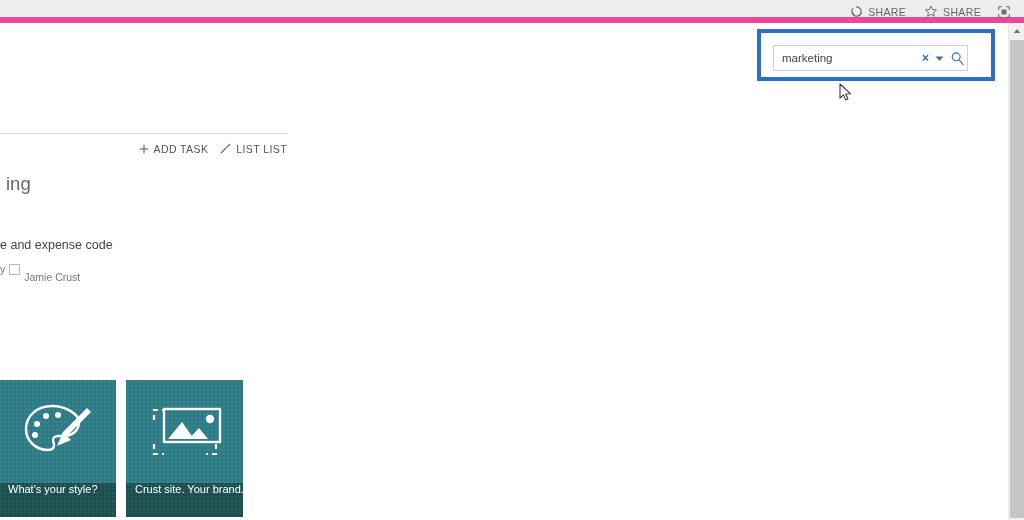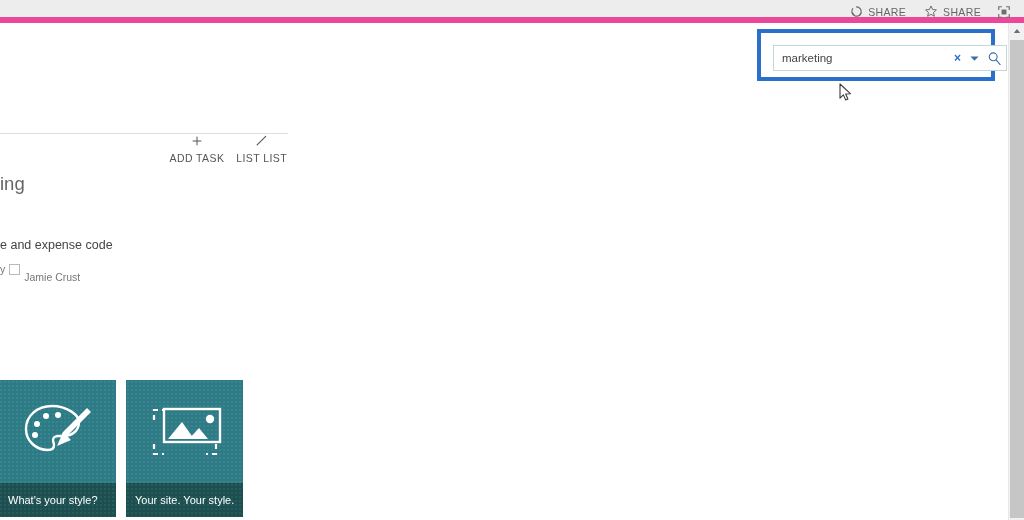--- a/index.html
+++ b/index.html
@@ -68,21 +68,21 @@
     left: 757px; top: 6px;
     width: 238px;
     height: 52px;
     border: 4px solid #2a6fc9;
     background: #ffffff;
     box-sizing: border-box;
   }
   .search-box {
     position: absolute;
     left: 12px; top: 12px;
-    width: 234px;
+    width: 195px;
     height: 26px;
     border: 1px solid #c3d7d7;
     background: #ffffff;
     box-sizing: border-box;
     display: flex;
     align-items: center;
   }
   .search-input {
     flex: 1 1 auto;
     border: none;
@@ -155,28 +155,27 @@
   }
   .cmd {
     display: flex;
     align-items: center;
     gap: 5px;
     color: #555555;
     font-size: 10.5px;
     letter-spacing: 0.4px;
     cursor: pointer;
     user-select: none;
-    flex-direction: column;
   }
   .cmd-label { line-height: 1; }
   .tasks-heading {
     font-size: 18.5px;
     color: #666666;
     font-weight: normal;
-    margin: 7px 0 0 0;
+    margin: 7px 0 0 6px;
     line-height: 24px;
     padding-left: 0;
     white-space: nowrap;
   }
   .task-row { margin-top: 10px; }
   .task-title {
     font-size: 12.5px;
     color: #444444;
     line-height: 15px;
     white-space: nowrap;
@@ -235,21 +234,20 @@
     align-items: center;
     justify-content: center;
   }
   .tile-caption {
     position: absolute;
     left: 0; bottom: 0;
     width: 117px;
     height: 34px;
     background: #1d4f50;
     display: flex;
-    align-items: center;
     color: #ffffff;
     font-size: 11px;
     padding-left: 9px;
     box-sizing: border-box;
     white-space: nowrap;
     z-index: 2;
   }
   .tile-caption-dots {
     position: absolute;
     inset: 0;
@@ -418,21 +416,21 @@
         <svg width="82" height="52" viewBox="0 0 82 52">
           <path d="M10 14V4h10M10 38v10h10M72 38v10H62" fill="none" stroke="#ffffff" stroke-width="2.2" stroke-dasharray="5 4" stroke-linecap="butt"></path>
           <rect x="20" y="3" width="56" height="33" fill="none" stroke="#ffffff" stroke-width="2.4"></rect>
           <circle cx="66" cy="13" r="4.2" fill="#ffffff"></circle>
           <path d="M24 33l14-17 12 17z" fill="#ffffff"></path>
           <path d="M45 33l10-11 9 11z" fill="#ffffff"></path>
         </svg>
       </div>
       <div class="tile-caption">
         <span class="tile-caption-dots"></span>
-        <span class="tile-caption-text">Your site. Your style.</span>
+        <span class="tile-caption-text">Crust site. Your brand.</span>
       </div>
     </div>
 
   </div>
 
 </div>
 
 <div class="vscroll">
   <div class="vscroll-up">
     <svg width="8" height="6" viewBox="0 0 8 6">

